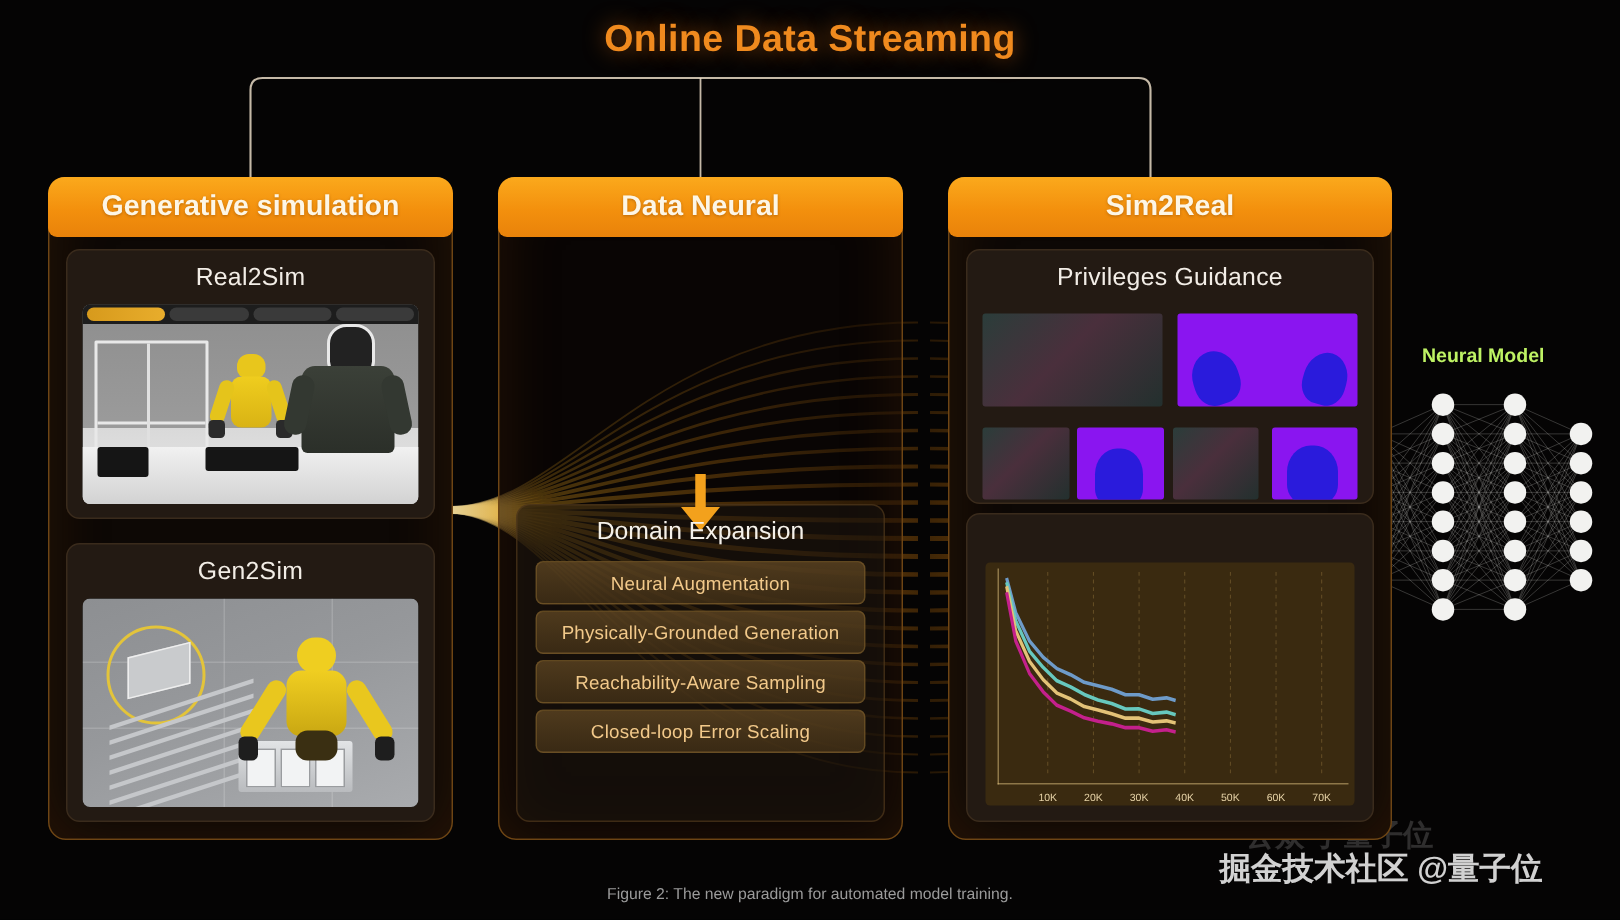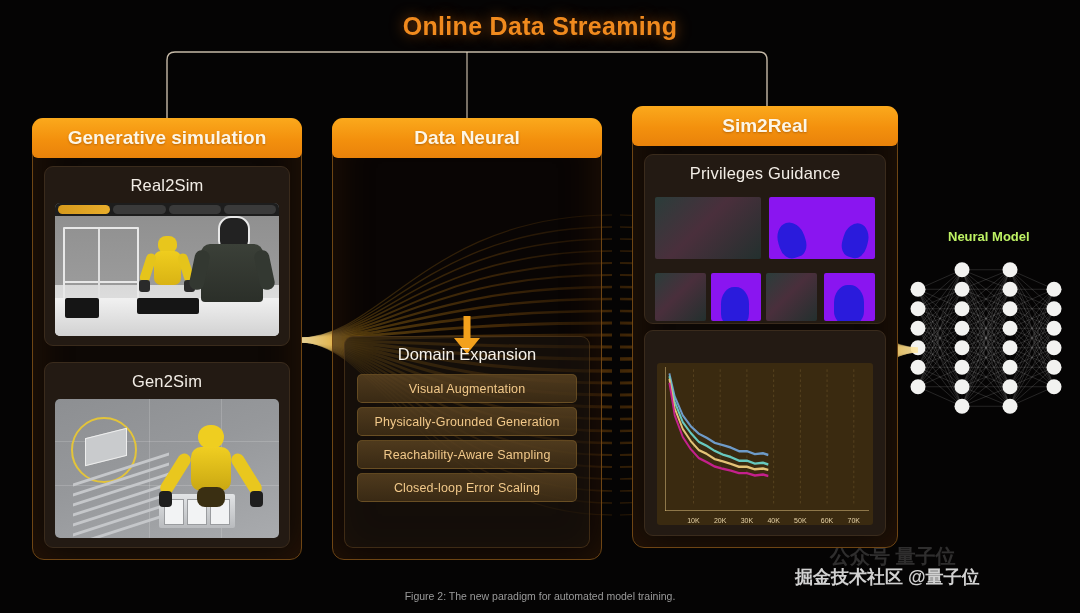--- a/index.html
+++ b/index.html
@@ -35,21 +35,21 @@
     border-radius:11px 11px 6px 6px;
     background:linear-gradient(180deg,#FBA91C 0%,#F3900D 55%,#E9820A 100%);
     display:flex;align-items:center;justify-content:center;
     color:#FDF6E6;font-size:19px;font-weight:600;
     text-shadow:0 1px 2px rgba(120,60,0,.45);
     z-index:6;
   }
 
   #col1{left:32px;top:118px;width:270px;height:442px;}
   #col2{left:332px;top:118px;width:270px;height:442px;}
-  #col3{left:632px;top:106px;width:266px;height:442px;}
+  #col3{left:632px;top:118px;width:296px;height:442px;}
 
   
   .card{
     position:absolute;left:12px;right:12px;border-radius:9px;
     background:#231a13;
     border:1px solid #3a2b1c;
     overflow:hidden;
   }
   .card-title{
     text-align:center;color:#F2EDE6;font-size:16.5px;font-weight:500;
@@ -138,21 +138,21 @@
   .plot .yaxis{position:absolute;left:8px;top:4px;bottom:14px;width:1px;background:rgba(225,195,130,.5);}
   .xtick{position:absolute;bottom:1px;transform:translateX(-50%);color:#E6D2A6;font-size:7px;}
 
   
   .nm-title{position:absolute;left:948px;top:229px;width:170px;color:#bef264;font-size:13px;font-weight:600;}
   #nnet{position:absolute;left:900px;top:248px;}
 
   
   .caption{position:absolute;left:0;right:0;bottom:11px;text-align:center;color:#9b9b9b;font-size:10.5px;}
   .wm{position:absolute;color:rgba(255,255,255,.82);font-weight:700;white-space:nowrap;}
-  .wm-main{left:795px;top:565px;font-size:18px;}
+  .wm-main{left:813px;top:565px;font-size:21px;}
   .wm-ghost{left:830px;top:543px;font-size:20px;color:rgba(255,255,255,.17);}
 </style>
 </head>
 <body>
 
 <div id="stage">
 
   <svg class="bracket" style="top:0;height:613px;z-index:1;">
     <defs>
       <linearGradient id="gold" x1="0" y1="0" x2="1" y2="0">
@@ -313,21 +313,21 @@
 
 
     <svg style="position:absolute;left:118px;top:196px;width:34px;height:42px;z-index:3;">
       <path d="M17 2 L17 26" stroke="#F3A11C" stroke-width="7" fill="none"></path>
       <path d="M4 24 L17 40 L30 24 Z" fill="#F3A11C"></path>
     </svg>
 
     <div class="domain-card">
       <div class="domain-title">Domain Expansion</div>
       <div class="dlist">
-        <div class="ditem">Visual Augmentation</div>
+        <div class="ditem">Neural Augmentation</div>
         <div class="ditem">Physically-Grounded Generation</div>
         <div class="ditem">Reachability-Aware Sampling</div>
         <div class="ditem">Closed-loop Error Scaling</div>
       </div>
     </div>
   </div>
 
   <div class="col" id="col3" style="z-index:4;">
     <div class="col-body"></div>
     <div class="col-head">Sim2Real</div>

